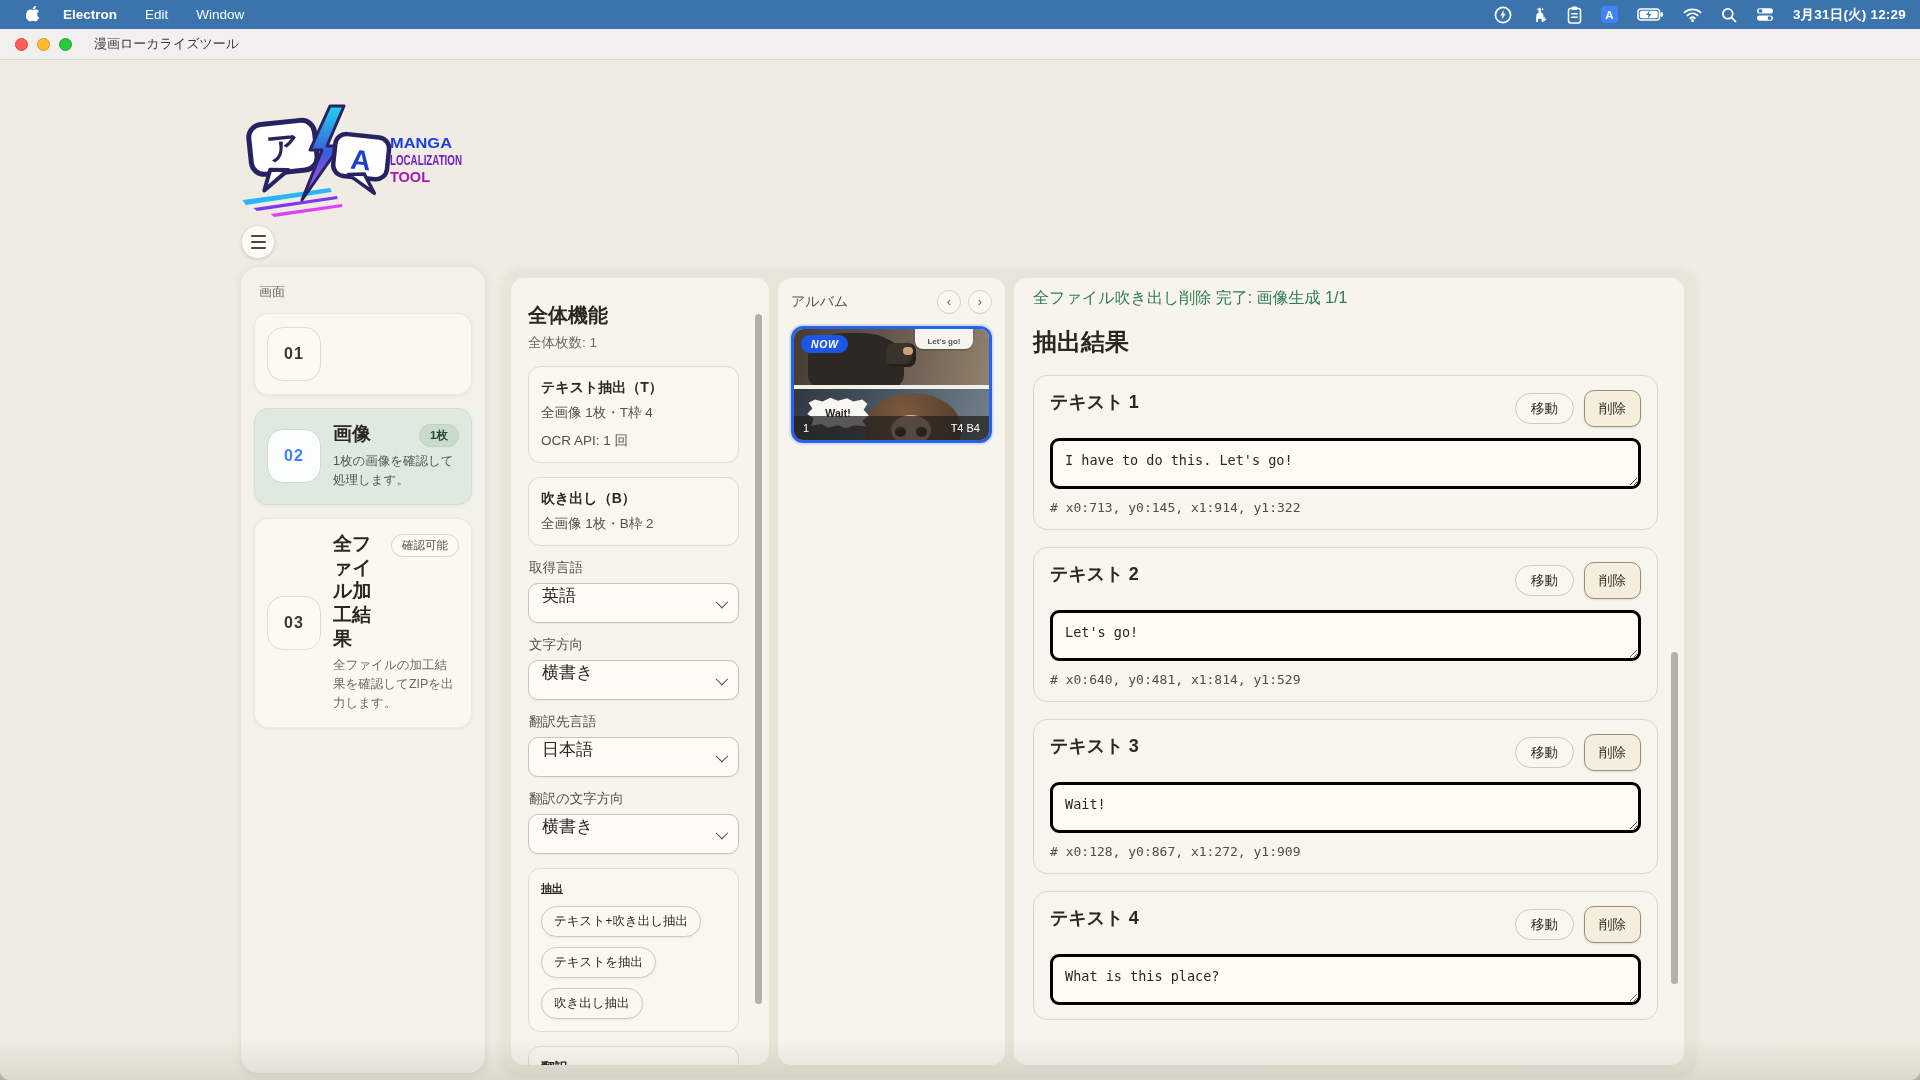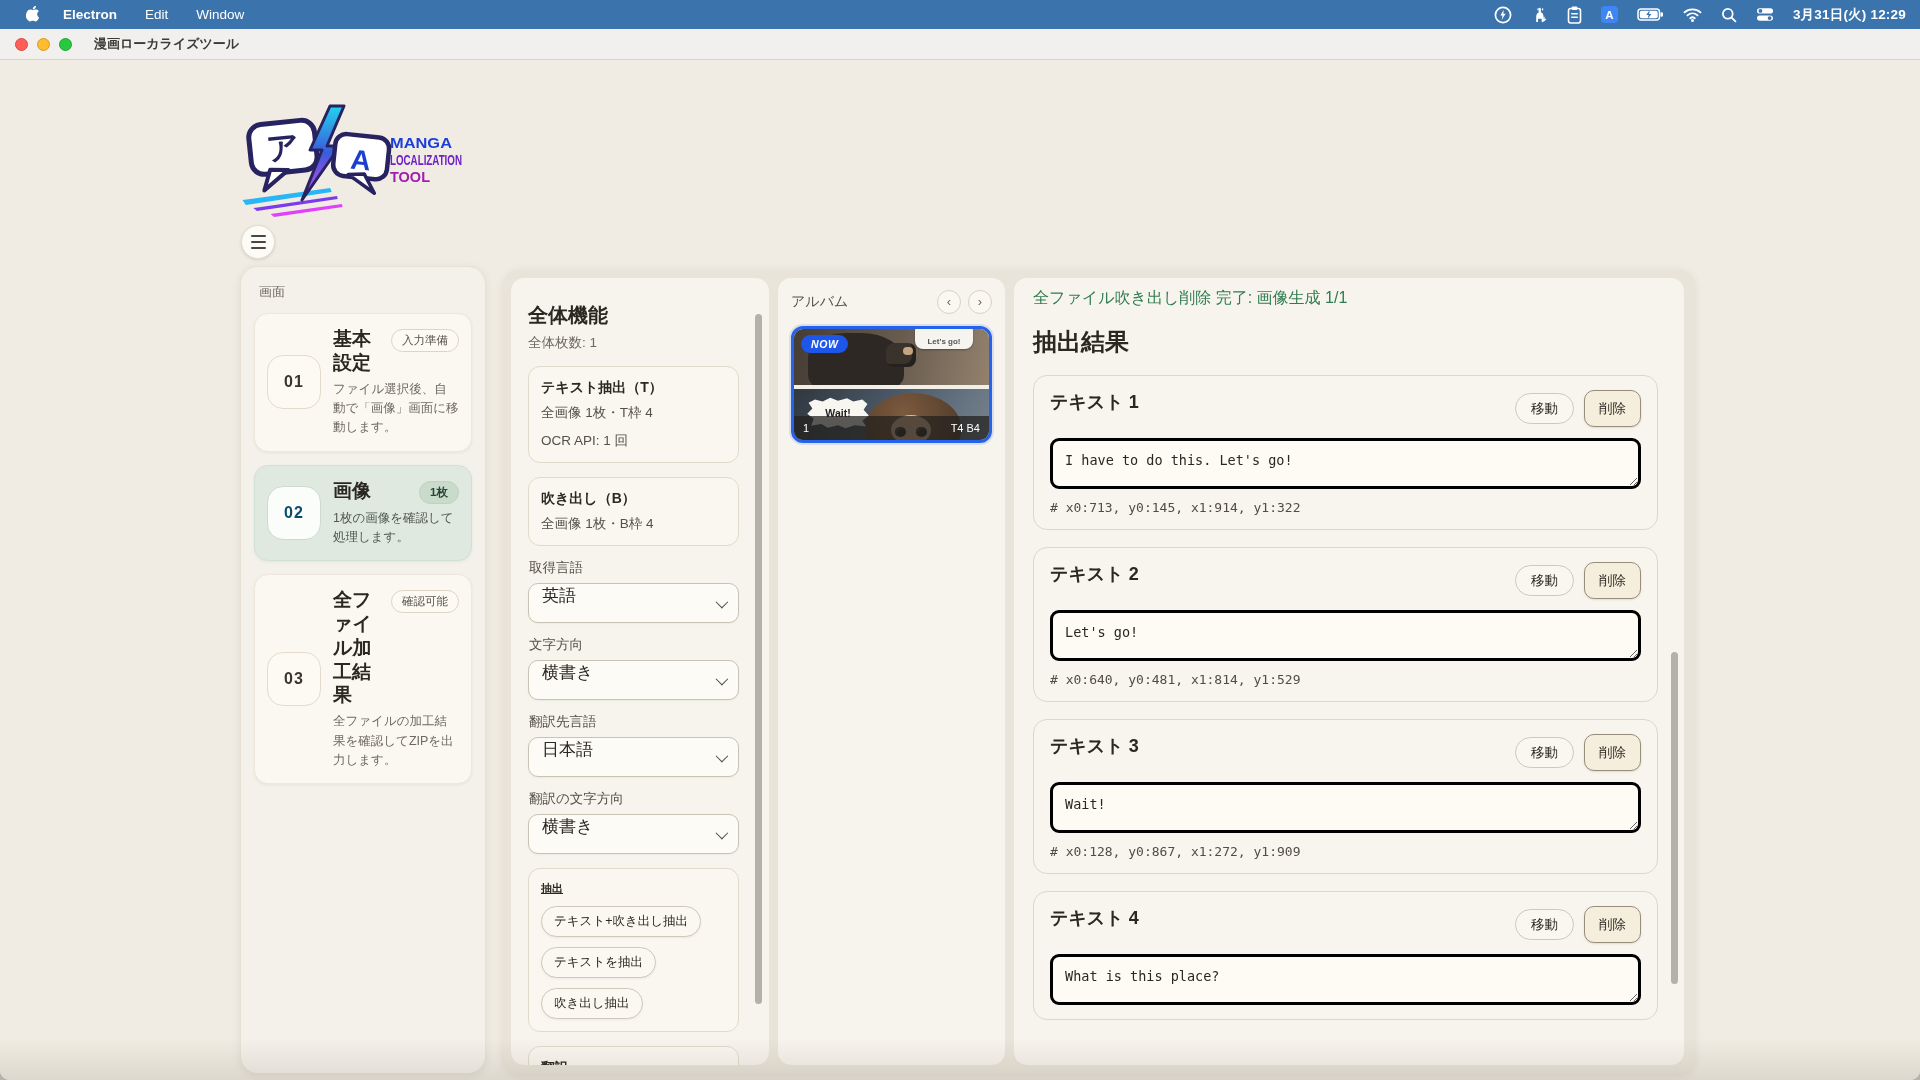--- a/index.html
+++ b/index.html
@@ -22,21 +22,21 @@
   
   .window { position:absolute; left:0; top:29px; width:1920px; height:1051px;
     background:#f0ebe2; border-radius:0 0 10px 10px; overflow:hidden; }
   .titlebar { position:absolute; left:0; top:0; width:100%; height:31px; background:#f1f0ee;
     border-bottom:1px solid #d9d6d1; display:flex; align-items:center; }
   .lights { display:flex; gap:9px; margin-left:15px; }
   .light { width:13px; height:13px; border-radius:50%; }
   .l-red{ background:#ff5f57; border:1px solid #e0443e;}
   .l-yellow{ background:#febc2e; border:1px solid #d89b22;}
   .l-green{ background:#28c840; border:1px solid #1ea72f;}
-  .wtitle { margin-left:22px; font-size:13px; font-weight:700; color:#3c3a37; }
+  .wtitle { margin-left:22px; font-size:13px; font-weight:400; color:#3c3a37; }
   .content { position:absolute; left:0; top:31px; width:100%; height:1020px; background:#f0ece3; }
   .content::after{ content:""; position:absolute; left:0; bottom:0; width:100%; height:42px;
     background:linear-gradient(180deg, rgba(0,0,0,0) 0%, rgba(90,80,65,.13) 100%); pointer-events:none; }
 
   
   .logo { position:absolute; left:238px; top:44px; width:226px; height:116px; }
 
   
   .hamburger { position:absolute; left:241px; top:165px; width:34px; height:34px; border-radius:50%;
     background:#fdfbf6; border:1px solid #e2dccf; box-shadow:0 1px 3px rgba(80,70,50,.18);
@@ -48,21 +48,21 @@
     background:#f4f1ea; border-radius:18px; border:1px solid #e7e1d5;
     box-shadow:0 2px 8px rgba(90,80,60,.10); padding:14px 13px; }
   .sb-label { font-size:13px; color:#6e6a60; margin:2px 0 12px 5px; }
   .step { border-radius:14px; background:#fbf8f2; border:1px solid #eee8dc;
     box-shadow:0 1px 3px rgba(90,80,60,.08); padding:13px 12px; margin-bottom:13px;
     display:flex; gap:12px; cursor:pointer; }
   .step.active { background:#dfe9e0; border-color:#d2e0d3; }
   .stepnum { flex:0 0 54px; height:54px; border-radius:16px; background:#fdfaf3; border:1px solid #e3dcca;
     display:flex; align-items:center; justify-content:center; font-size:16px; font-weight:bold;
     letter-spacing:1px; color:#3a362e; align-self:center; }
-  .step.active .stepnum { background:#fafdfa; border-color:#cddacF; color:#0c4a6e; }
+  .step.active .stepnum { background:#fafdfa; border-color:#cddacF; color:#3b82f6; }
   .stepbody { flex:1; min-width:0; }
   .steprow { display:flex; align-items:flex-start; justify-content:space-between; gap:6px; }
   .steptitle { font-size:19px; font-weight:bold; color:#2b2721; line-height:1.25; }
   .badge { flex:0 0 auto; font-size:11.5px; color:#57534a; background:#fdfaf4;
     border:1px solid #dcd5c5; border-radius:999px; padding:3px 10px; white-space:nowrap; margin-top:2px;}
   .badge.green { background:#c9dbca; border-color:#bdd2bf; color:#2c4634; font-weight:bold; }
   .stepdesc { font-size:12.5px; color:#6e6a60; line-height:1.55; margin-top:5px; }
   .step.active .stepdesc { color:#51594f; }
 
   
@@ -276,27 +276,20 @@
         <i></i>
         <i></i>
         <i></i>
       </div>
 
     <div class="sidebar">
       <div class="sb-label">画面</div>
 
       <div class="step">
         <div class="stepnum">01</div>
-        <div class="stepbody">
-          <div class="steprow">
-            <span class="steptitle">基本設定</span>
-            <span class="badge">入力準備</span>
-          </div>
-          <div class="stepdesc">ファイル選択後、自動で「画像」画面に移動します。</div>
-        </div>
       </div>
 
       <div class="step active">
         <div class="stepnum">02</div>
         <div class="stepbody">
           <div class="steprow">
             <span class="steptitle">画像</span>
             <span class="badge green">1枚</span>
           </div>
           <div class="stepdesc">1枚の画像を確認して処理します。</div>
@@ -322,21 +315,21 @@
         <div class="c-total">全体枚数: 1</div>
 
         <div class="subcard">
           <div class="t">テキスト抽出（T）</div>
           <div class="l">全画像 1枚・T枠 4</div>
           <div class="l" style="margin-top:10px;">OCR API: 1 回</div>
         </div>
 
         <div class="subcard">
           <div class="t">吹き出し（B）</div>
-          <div class="l">全画像 1枚・B枠 4</div>
+          <div class="l">全画像 1枚・B枠 2</div>
         </div>
 
         <div class="flabel">取得言語</div>
         <div class="select">
           <span>英語</span>
         </div>
 
         <div class="flabel">文字方向</div>
         <div class="select">
           <span>横書き</span>

